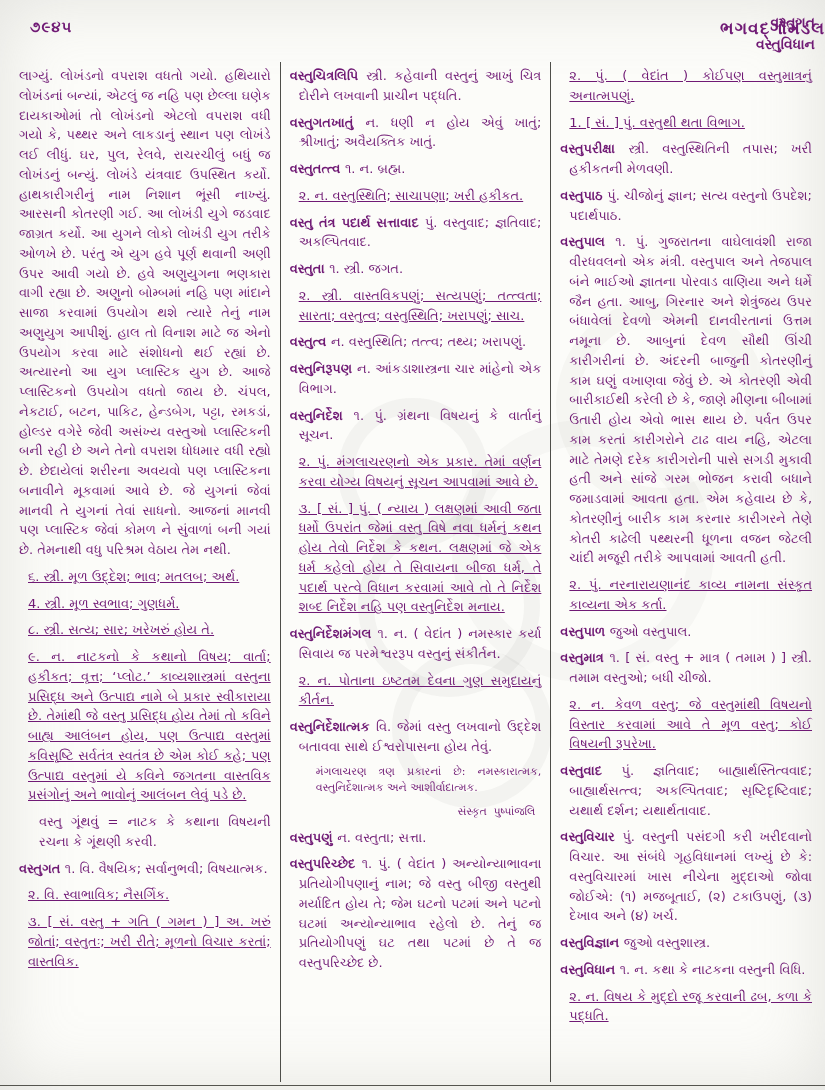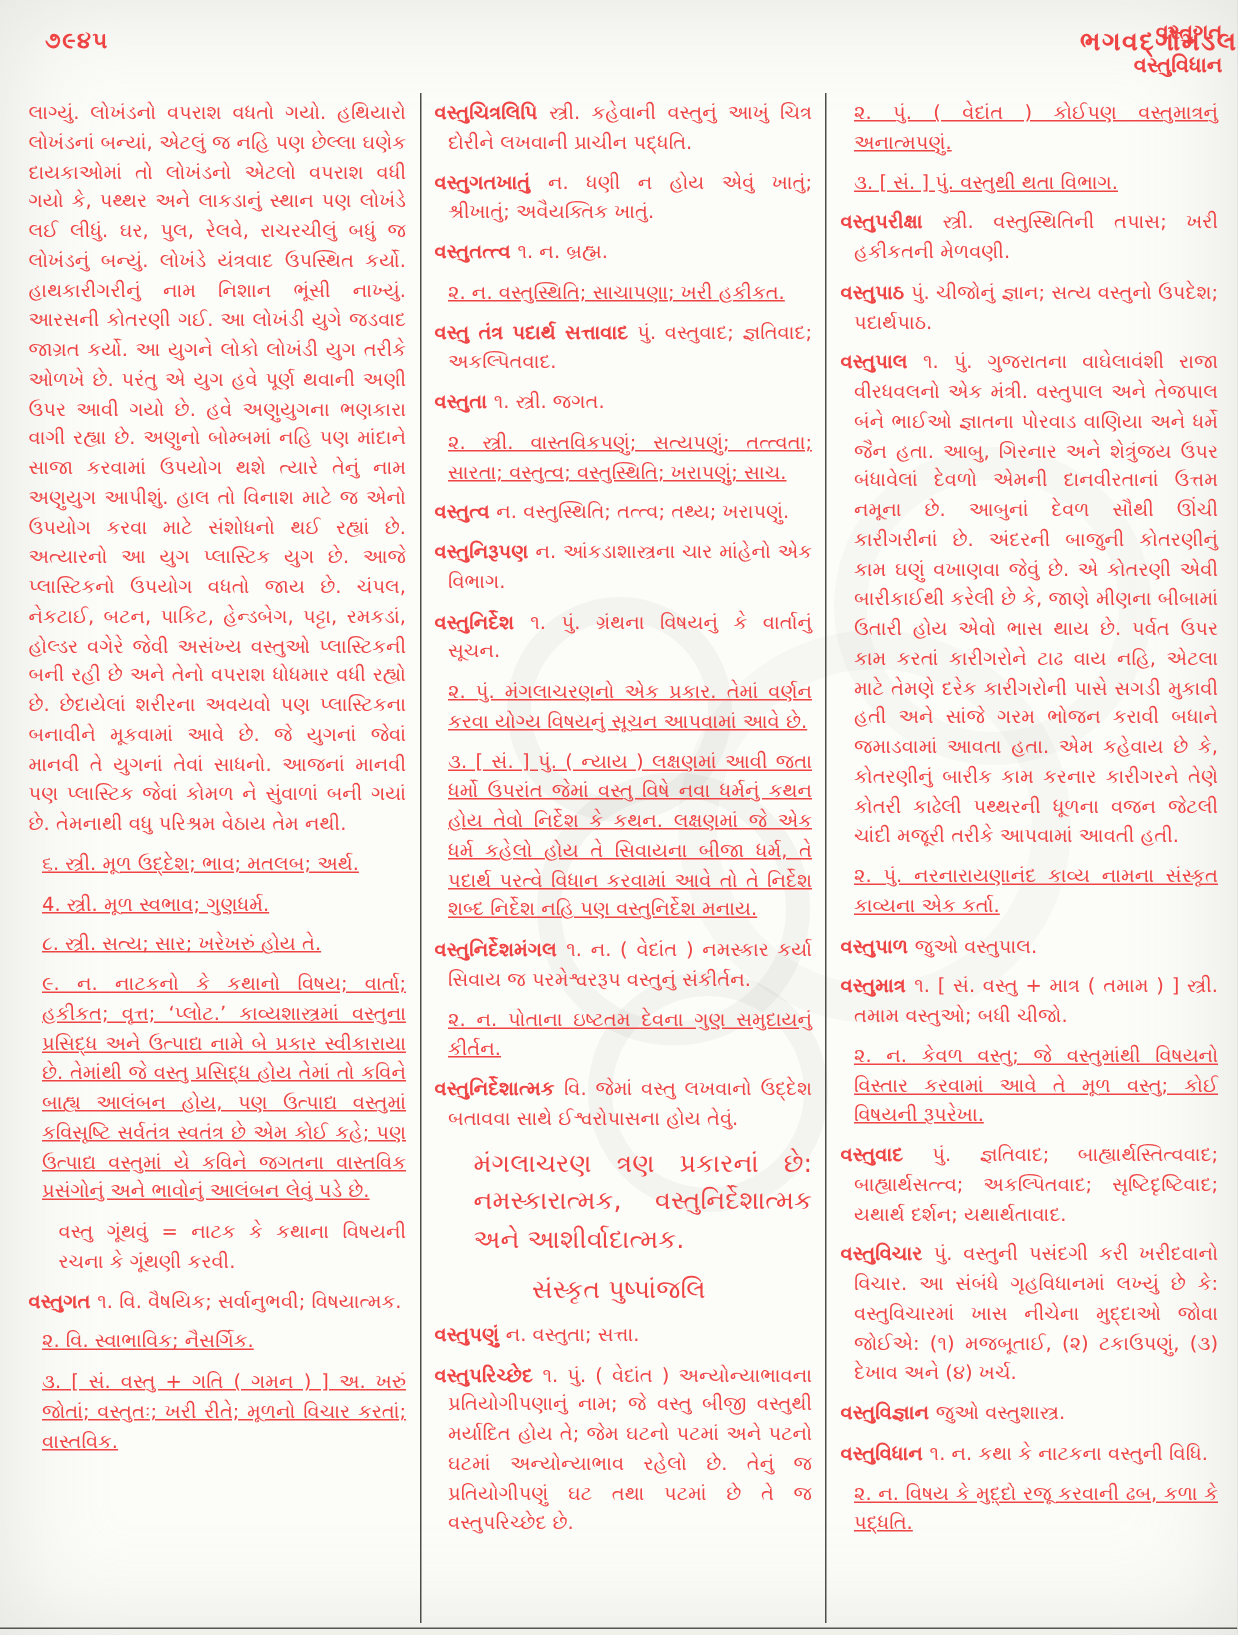--- a/index.html
+++ b/index.html
@@ -4,21 +4,21 @@
 <style>
   html, body { margin: 0; padding: 0; background: #d9d9d4; }
   .page {
     position: relative;
     width: 825px;
     height: 1090px;
     margin: 0 auto;
     background: #fcfcf9;
     box-shadow: inset 0 0 70px rgba(170,170,158,0.30);
     font-family: "DejaVu Sans", sans-serif;
-    color: #ef4444;
+    color: #701a75;
     overflow: hidden;
   }
   
   .header { position: absolute; top: 0; left: 0; right: 0; height: 62px; }
   .page-number { position: absolute; left: 30px; top: 18px; font-size: 15px; font-weight: bold; letter-spacing: 1px; }
   .book-title { position: absolute; left: 0; right: 0; top: 18px; text-align: right; font-size: 17px; font-weight: bold; letter-spacing: 1px; }
   .guide-words { position: absolute; right: 10px; top: 12px; text-align: right; line-height: 1.55; font-size: 14px; font-weight: bold; }
   
   .columns {
     position: absolute; top: 62px; left: 10px; right: 4px; bottom: 8px;
@@ -31,22 +31,22 @@
     font-size: 13px;
     line-height: 1.52;
     text-align: justify;
   }
   .col + .col { border-left: 1px solid #4e4e49; }
   .para { margin: 0 0 7px 0; }
   .para.body  { }
   .para.entry { text-indent: -9px; padding-left: 9px; }
   .para.sub   { padding-left: 9px; text-decoration: underline; }
   .para.idiom { padding-left: 20px; }
-  .para.note  { padding-left: 26px; font-size: 17px; }
-  .para.noteright { text-align: center; font-size: 17px; padding-right: 6px; }
+  .para.note  { padding-left: 26px; font-size: 11px; }
+  .para.noteright { text-align: right; font-size: 11px; padding-right: 6px; font-family: Liberation Mono, monospace; }
   .hw { font-weight: bold; }
   .bottom-rule { position: absolute; left: 0; right: 0; bottom: 4px; border-top: 1px solid #55554f; }
   
   .watermark { position: absolute; inset: 0; pointer-events: none; z-index: 0; }
   .ring { position: absolute; border-radius: 50%; border: 16px solid rgba(90,90,84,0.055); }
   .r1 { left: 338px; top: 398px; width: 118px; height: 118px; }
   .r2 { left: 358px; top: 515px; width: 150px; height: 150px; }
   .r3 { left: 392px; top: 648px; width: 128px; height: 128px; }
   .r4 { left: 556px; top: 298px; width: 168px; height: 168px; border-width: 22px; border-color: rgba(90,90,84,0.04); }
   .r5 { left: 452px; top: 420px; width: 210px; height: 210px; border-width: 26px; border-color: rgba(90,90,84,0.035); }
@@ -102,21 +102,21 @@
         <p class="para entry"><b class="hw">વસ્તુનિર્દેશમંગલ </b>૧. ન. ( વેદાંત ) નમસ્કાર કર્યા સિવાય જ પરમેશ્વરરૂપ વસ્તુનું સંકીર્તન.</p>
         <p class="para sub">૨. ન. પોતાના ઇષ્ટતમ દેવના ગુણ સમુદાયનું કીર્તન.</p>
         <p class="para entry"><b class="hw">વસ્તુનિર્દેશાત્મક </b>વિ. જેમાં વસ્તુ લખવાનો ઉદ્દેશ બતાવવા સાથે ઈશ્વરોપાસના હોય તેવું.</p>
         <p class="para note">મંગલાચરણ ત્રણ પ્રકારનાં છે: નમસ્કારાત્મક, વસ્તુનિર્દેશાત્મક અને આશીર્વાદાત્મક.</p>
         <p class="para noteright">સંસ્કૃત પુષ્પાંજલિ</p>
         <p class="para entry"><b class="hw">વસ્તુપણું </b>ન. વસ્તુતા; સત્તા.</p>
         <p class="para entry"><b class="hw">વસ્તુપરિચ્છેદ </b>૧. પું. ( વેદાંત ) અન્યોન્યાભાવના પ્રતિયોગીપણાનું નામ; જે વસ્તુ બીજી વસ્તુથી મર્યાદિત હોય તે; જેમ ઘટનો પટમાં અને પટનો ઘટમાં અન્યોન્યાભાવ રહેલો છે. તેનું જ પ્રતિયોગીપણું ઘટ તથા પટમાં છે તે જ વસ્તુપરિચ્છેદ છે.</p>
       </div>
     <div class="col">
         <p class="para sub">૨. પું. ( વેદાંત ) કોઈપણ વસ્તુમાત્રનું અનાત્મપણું.</p>
-        <p class="para sub">૩. [ સં. ] પું. વસ્તુથી થતા વિભાગ.</p>
+        <p class="para sub">1. [ સં. ] પું. વસ્તુથી થતા વિભાગ.</p>
         <p class="para entry"><b class="hw">વસ્તુપરીક્ષા </b>સ્ત્રી. વસ્તુસ્થિતિની તપાસ; ખરી હકીકતની મેળવણી.</p>
         <p class="para entry"><b class="hw">વસ્તુપાઠ </b>પું. ચીજોનું જ્ઞાન; સત્ય વસ્તુનો ઉપદેશ; પદાર્થપાઠ.</p>
         <p class="para entry"><b class="hw">વસ્તુપાલ </b>૧. પું. ગુજરાતના વાઘેલાવંશી રાજા વીરધવલનો એક મંત્રી. વસ્તુપાલ અને તેજપાલ બંને ભાઈઓ જ્ઞાતના પોરવાડ વાણિયા અને ધર્મે જૈન હતા. આબુ, ગિરનાર અને શેત્રુંજય ઉપર બંધાવેલાં દેવળો એમની દાનવીરતાનાં ઉત્તમ નમૂના છે. આબુનાં દેવળ સૌથી ઊંચી કારીગરીનાં છે. અંદરની બાજુની કોતરણીનું કામ ઘણું વખાણવા જેવું છે. એ કોતરણી એવી બારીકાઈથી કરેલી છે કે, જાણે મીણના બીબામાં ઉતારી હોય એવો ભાસ થાય છે. પર્વત ઉપર કામ કરતાં કારીગરોને ટાઢ વાય નહિ, એટલા માટે તેમણે દરેક કારીગરોની પાસે સગડી મુકાવી હતી અને સાંજે ગરમ ભોજન કરાવી બધાને જમાડવામાં આવતા હતા. એમ કહેવાય છે કે, કોતરણીનું બારીક કામ કરનાર કારીગરને તેણે કોતરી કાઢેલી પથ્થરની ધૂળના વજન જેટલી ચાંદી મજૂરી તરીકે આપવામાં આવતી હતી.</p>
         <p class="para sub">૨. પું. નરનારાયણાનંદ કાવ્ય નામના સંસ્કૃત કાવ્યના એક કર્તા.</p>
         <p class="para entry"><b class="hw">વસ્તુપાળ </b>જુઓ વસ્તુપાલ.</p>
         <p class="para entry"><b class="hw">વસ્તુમાત્ર </b>૧. [ સં. વસ્તુ + માત્ર ( તમામ ) ] સ્ત્રી. તમામ વસ્તુઓ; બધી ચીજો.</p>
         <p class="para sub">૨. ન. કેવળ વસ્તુ; જે વસ્તુમાંથી વિષયનો વિસ્તાર કરવામાં આવે તે મૂળ વસ્તુ; કોઈ વિષયની રૂપરેખા.</p>
         <p class="para entry"><b class="hw">વસ્તુવાદ </b>પું. જ્ઞતિવાદ; બાહ્યાર્થસ્તિત્વવાદ; બાહ્યાર્થસત્ત્વ; અકલ્પિતવાદ; સૃષ્ટિદૃષ્ટિવાદ; યથાર્થ દર્શન; યથાર્થતાવાદ.</p>
         <p class="para entry"><b class="hw">વસ્તુવિચાર </b>પું. વસ્તુની પસંદગી કરી ખરીદવાનો વિચાર. આ સંબંધે ગૃહવિધાનમાં લખ્યું છે કે: વસ્તુવિચારમાં ખાસ નીચેના મુદ્દાઓ જોવા જોઈએ: (૧) મજબૂતાઈ, (૨) ટકાઉપણું, (૩) દેખાવ અને (૪) ખર્ચ.</p>
         <p class="para entry"><b class="hw">વસ્તુવિજ્ઞાન </b>જુઓ વસ્તુશાસ્ત્ર.</p>

